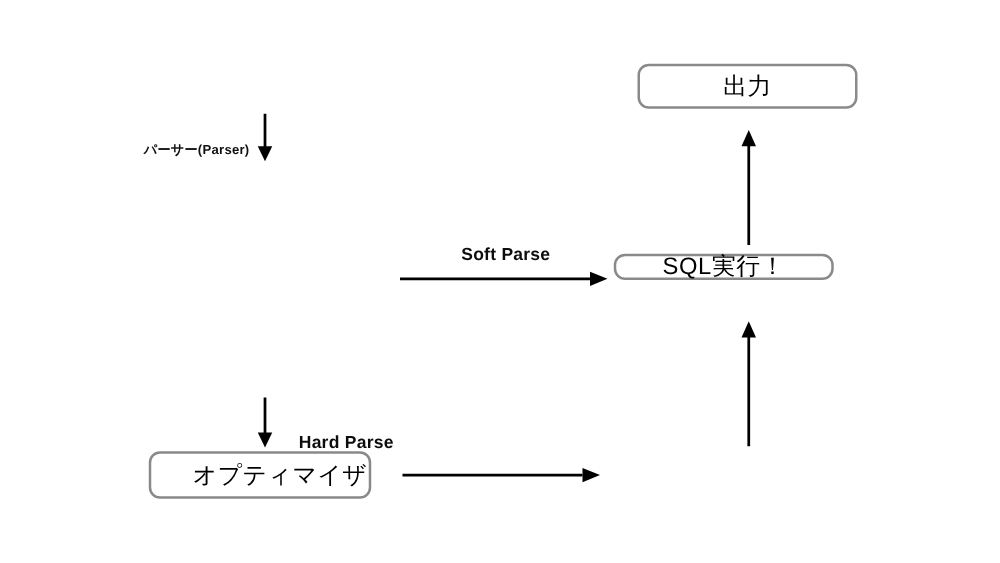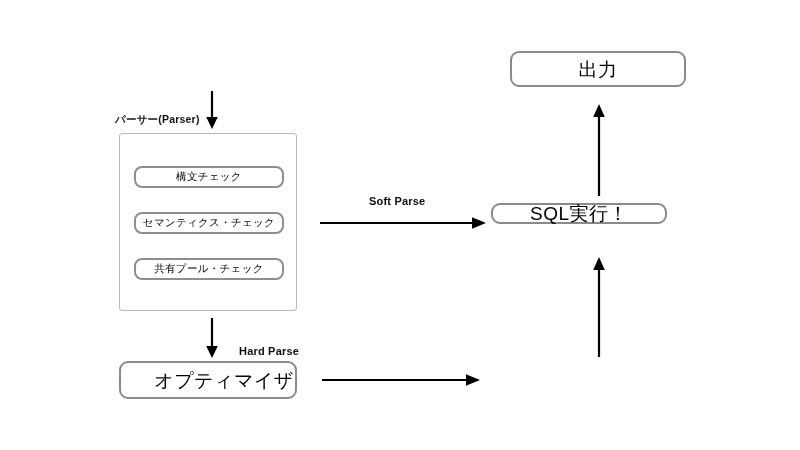--- a/index.html
+++ b/index.html
@@ -97,21 +97,21 @@
 
   
   .arrow {
     position: absolute;
   }
   .arrow svg { display: block; overflow: visible; }
 
   
   .edge-label {
     position: absolute;
-    font-size: 11px;
+    font-size: 14px;
     font-weight: 600;
     letter-spacing: 0.2px;
     white-space: nowrap;
     color: #0d0d0d;
   }
   #soft-parse-label { left: 369px; top: 195px; }
   #hard-parse-label { left: 239px; top: 345px; }
 </style>
 </head>
 <body>
@@ -121,25 +121,20 @@
 
   <div class="arrow" style="left:200px; top:91px;">
     <svg width="24" height="38" viewBox="0 0 24 38">
       <line x1="12" y1="0" x2="12" y2="28" stroke="#000" stroke-width="2.2"></line>
       <polygon points="12,38 6.2,26 17.8,26" fill="#000"></polygon>
     </svg>
   </div>
 
   <div id="parser-label">パーサー(Parser)</div>
 
-  <div id="parser-container">
-    <div class="check-pill p0">構文チェック</div>
-    <div class="check-pill p1">セマンティクス・チェック</div>
-    <div class="check-pill p2">共有プール・チェック</div>
-  </div>
 
   <div class="arrow" style="left:200px; top:318px;">
     <svg width="24" height="40" viewBox="0 0 24 40">
       <line x1="12" y1="0" x2="12" y2="30" stroke="#000" stroke-width="2.2"></line>
       <polygon points="12,40 6.2,28 17.8,28" fill="#000"></polygon>
     </svg>
   </div>
   <div class="edge-label" id="hard-parse-label">Hard Parse</div>
 
   <div class="node node-lg" id="optimizer-box">オプティマイザ</div>

